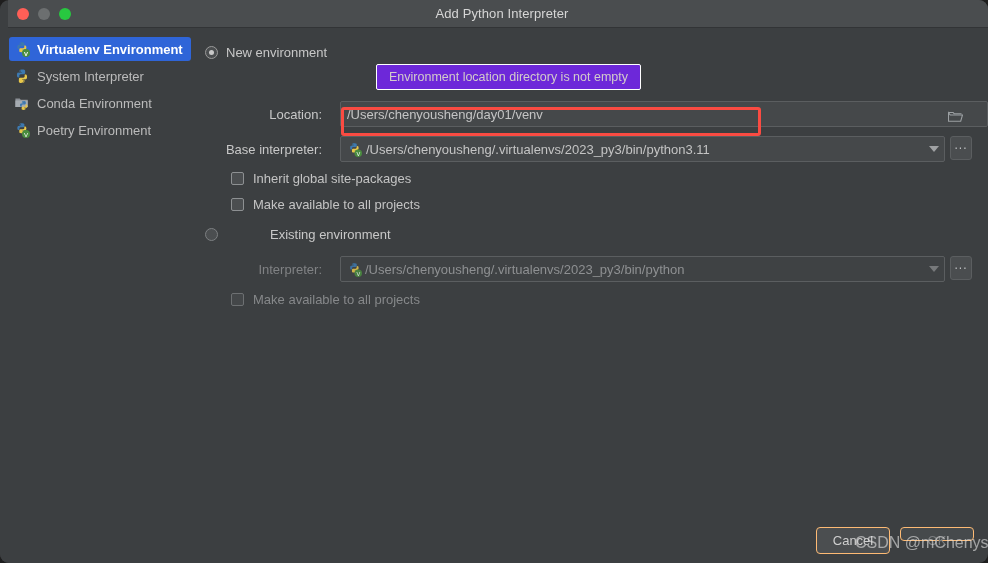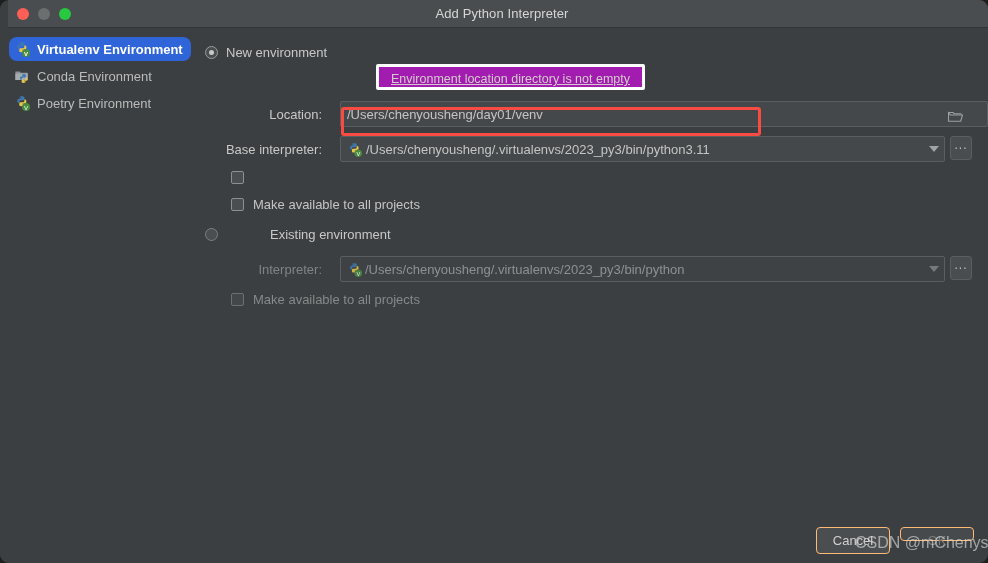--- a/index.html
+++ b/index.html
@@ -67,21 +67,21 @@
     width: 200px;
     height: 535px;
     background: #3c3f41;
   }
   .side-item {
     position: relative;
     height: 24px;
     margin: 0 9px;
     display: flex;
     align-items: center;
-    border-radius: 8px;
+    border-radius: 3px;
     padding-left: 5px;
     box-sizing: border-box;
     font-size: 13px;
     color: #bbbbbb;
     white-space: nowrap;
   }
   .side-item.selected {
     background: #2f65d8;
     color: #ffffff;
     font-weight: bold;
@@ -194,30 +194,29 @@
     border-radius: 2px;
     box-sizing: border-box;
     margin-right: 9px;
     flex: 0 0 13px;
   }
   .check-row.dim .cbox { border-color: #6d7072; background: #444749; }
 
   
   #warning {
     position: absolute;
-    background: #a21caf;
-    border: 3px solid #ffffff;
+    background: #6d28d9;
+    border: 1px solid #ffffff;
     border-radius: 2px;
     color: #d3cbcb;
     font-size: 12.5px;
     line-height: 24px;
     padding: 0 12px;
     white-space: nowrap;
     box-sizing: border-box;
-    text-decoration: underline;
   }
 
   
   .folder-ico {
     position: absolute;
     width: 14px; height: 11px;
   }
 
   
   .dlg-btn {
@@ -276,20 +275,29 @@
             <path d="M8.3 11.3c1.9 0 1.8-.8 1.8-.8V8.8H8.2v-.3h2.7s1.5.2 1.5-2-1.3-2.1-1.3-2.1h-.8v1.5s0 1.3-1.3 1.3H6.5s-1.2-.05-1.2 1.2V10s-.2 1.3 2.1 1.3zm.95-.9a.47.47 0 1 1 0-.94.47.47 0 0 1 0 .94z" fill="#e7c74a"></path>
             <path d="M9.4 9.2h6.2v6.2H9.4z" fill="#3c3f41" opacity="0"></path>
             <circle cx="12" cy="12" r="4" fill="#4a8c3f"></circle>
             <text x="12" y="14.6" font-size="6" fill="#ffffff" text-anchor="middle" font-family="Liberation Sans, sans-serif">V</text>
           </svg>
         </span>
         <span>Virtualenv Environment</span>
       </div>
 
 
+      <div class="side-item">
+        <span class="ico">
+          <svg width="16" height="16" viewBox="0 0 16 16">
+            <path d="M7.7 1.4c-2.2 0-2.1.95-2.1.95v1.97h2.2v.31H4.6S2.9 4.4 2.9 7s1.5 2.5 1.5 2.5h.95V7.7s0-1.5 1.5-1.5h2.9s1.4.06 1.4-1.4V2.9s.23-1.5-2.45-1.5zM6.5 2.45a.55.55 0 1 1 0 1.1.55.55 0 0 1 0-1.1z" fill="#3d79b0"></path>
+            <path d="M8.3 14.6c2.2 0 2.1-.95 2.1-.95v-1.97H8.2v-.31h3.2s1.7.23 1.7-2.37-1.5-2.5-1.5-2.5h-.95V8.3s0 1.5-1.5 1.5H6.25s-1.4-.06-1.4 1.4v2.4s-.23 1.5 2.45 1.5zm1.2-1.05a.55.55 0 1 1 0-1.1.55.55 0 0 1 0 1.1z" fill="#e7c74a"></path>
+          </svg>
+        </span>
+        <span>System Interpreter</span>
+      </div>
 
       <div class="side-item">
         <span class="ico">
           <svg width="16" height="16" viewBox="0 0 16 16">
             <path d="M1.4 3.5h4.3l1.1 1.3h6.9v7.3H1.4z" fill="#8b9096"></path>
             <path d="M1.4 5.6h12.3v6.5H1.4z" fill="#a5abb1"></path>
             <path d="M9.4 6.2c-1.5 0-1.45.66-1.45.66v1.37h1.5v.21H7.2s-1.2-.16-1.2 1.65 1.05 1.74 1.05 1.74h.67V10.6s0-1.05 1.05-1.05h2.02s.98.04.98-.98v-1.6s.16-1.05-1.7-1.05zm-.84.73a.38.38 0 1 1 0 .77.38.38 0 0 1 0-.77z" fill="#3d79b0"></path>
             <path d="M10 15c1.5 0 1.45-.66 1.45-.66V13h-1.5v-.2h2.25s1.2.16 1.2-1.66-1.05-1.74-1.05-1.74h-.67v1.25s0 1.05-1.05 1.05H8.6s-.98-.04-.98.98v1.6S7.46 15 10 15zm.85-.73a.38.38 0 1 1 0-.77.38.38 0 0 1 0 .77z" fill="#e7c74a"></path>
           </svg>
         </span>
@@ -341,20 +349,21 @@
           <text x="12" y="14.6" font-size="6" fill="#ffffff" text-anchor="middle" font-family="Liberation Sans, sans-serif">V</text>
         </svg>
       </span>
       <span>/Users/chenyousheng/.virtualenvs/2023_py3/bin/python3.11</span>
     </div>
     <span class="combo-arrow" style="left:729px; top:118px;"></span>
     <div class="dots-btn" style="left:750px; top:108px;">...</div>
 
     <div class="check-row" style="left:31px; top:143px;">
       <span class="cbox"></span>
+      <span>Inherit global site-packages</span>
     </div>
     <div class="check-row" style="left:31px; top:169px;">
       <span class="cbox"></span>
       <span>Make available to all projects</span>
     </div>
 
     <div class="radio-row" style="left:5px; top:199px;gap:44px;">
       <span class="radio off"></span>
       <span>Existing environment</span>
     </div>

